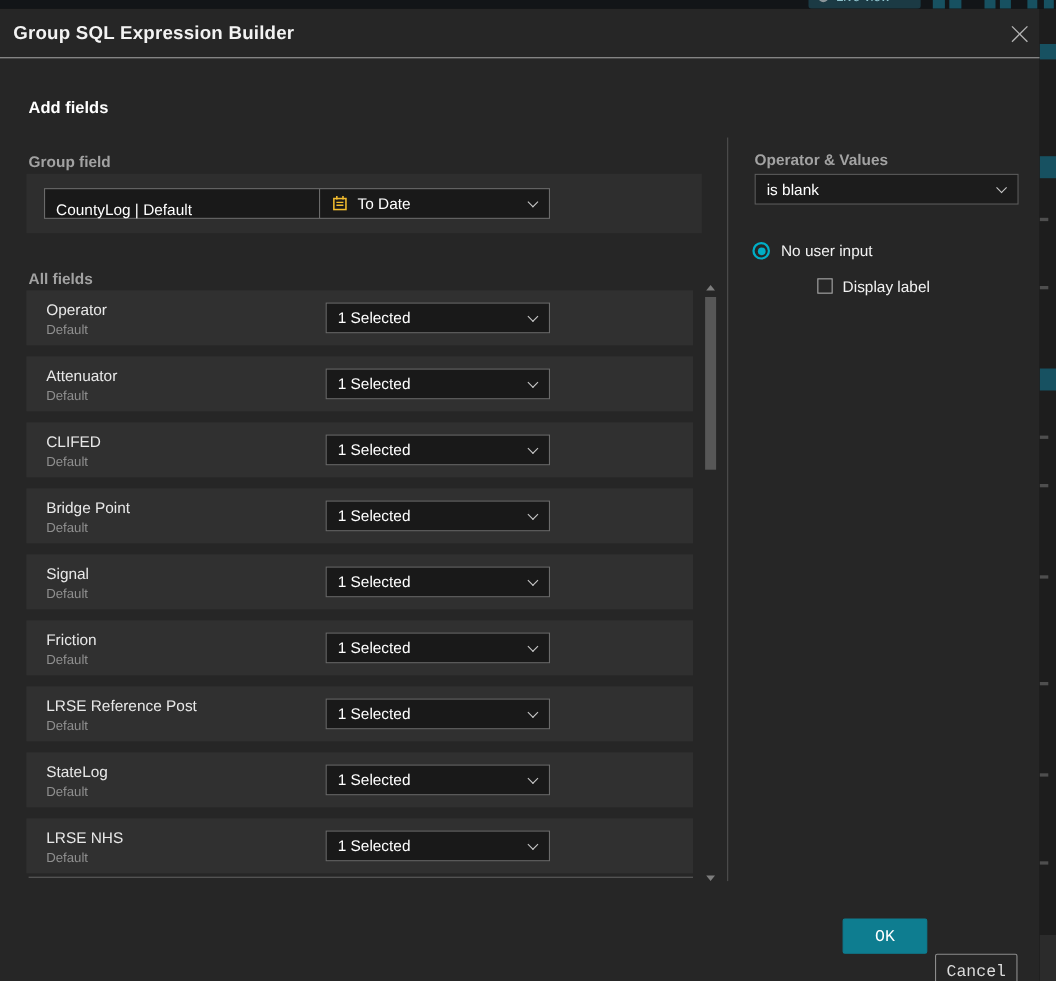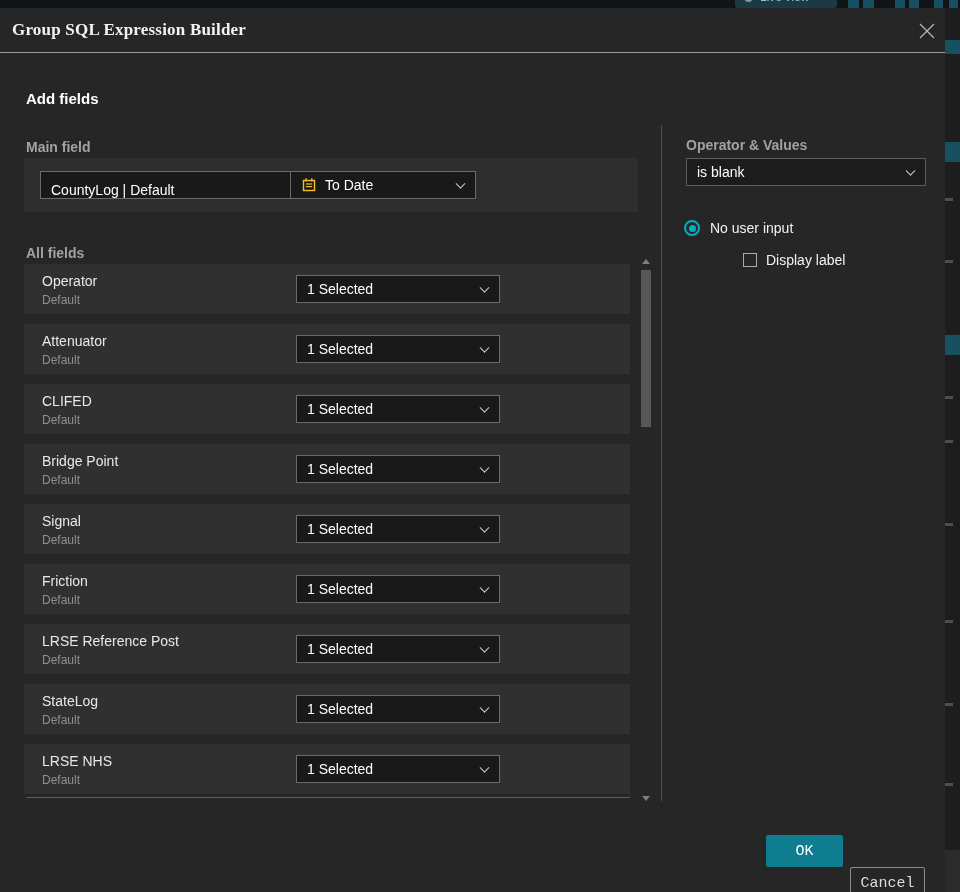--- a/index.html
+++ b/index.html
@@ -17,21 +17,21 @@
   .rt-strip { position:absolute; left:945px; top:8px; width:15px; height:884px;
     background:#1d1d1d; overflow:hidden; }
   .rt-frag { position:absolute; left:0; width:15px; }
 
   
   .dialog { position:absolute; left:0; top:8px; width:945px; height:884px;
     background:#262626; color:#fff; }
   .titlebar { position:absolute; left:0; top:0; width:945px; height:45px;
     border-bottom:1px solid #9c9c9c; }
   .title { position:absolute; left:12px; top:12px; font-size:17px; font-weight:700;
-    color:#f3f3f3; letter-spacing:.2px;font-family:Liberation Serif, serif; }
+    color:#f3f3f3; letter-spacing:.2px; }
   .close-btn { position:absolute; right:8px; top:13px; width:20px; height:20px;
     background:none; border:none; cursor:pointer; padding:0; }
   .close-btn svg { display:block; }
 
   .h-add { position:absolute; left:26px; top:82px; font-size:15px; font-weight:700; color:#fff; }
   .sec-label { position:absolute; font-size:14px; font-weight:700; color:#a2a2a2; }
 
   .main-box { position:absolute; left:24px; top:150px; width:614px; height:54px; background:#2e2e2e; }
 
   .select { position:absolute; height:28px; background:#191919; border:1px solid #6a6a6a;
@@ -114,28 +114,28 @@
     <button class="close-btn" aria-label="Close">
       <svg width="20" height="20" viewBox="0 0 20 20">
         <line x1="3" y1="3" x2="17" y2="17" stroke="#b5b5b5" stroke-width="1.2"></line>
         <line x1="17" y1="3" x2="3" y2="17" stroke="#b5b5b5" stroke-width="1.2"></line>
       </svg>
     </button>
   </div>
 
   <div class="h-add">Add fields</div>
 
-  <div class="sec-label" style="left:26px; top:131px;">Main field</div>
+  <div class="sec-label" style="left:26px; top:131px;">Group field</div>
 
   <div class="main-box">
     <div class="select" style="left:16px; top:13px; width:274px;align-items:flex-end;">
       <span>CountyLog | Default</span>
       <span class="chev"></span>
     </div>
-    <div class="select" style="left:266px; top:13px; width:186px;">
+    <div class="select" style="left:266px; top:13px; width:210px;">
       <svg class="cal-ico" width="16" height="16" viewBox="0 0 16 16">
         <rect x="2.5" y="3.5" width="11" height="10" fill="none" stroke="#f3bd2e" stroke-width="1.4"></rect>
         <line x1="5.2" y1="1.2" x2="5.2" y2="4.4" stroke="#f3bd2e" stroke-width="1.4"></line>
         <line x1="10.8" y1="1.2" x2="10.8" y2="4.4" stroke="#f3bd2e" stroke-width="1.4"></line>
         <line x1="4.8" y1="7" x2="11.2" y2="7" stroke="#f3bd2e" stroke-width="1.2"></line>
         <line x1="4.8" y1="9.6" x2="11.2" y2="9.6" stroke="#f3bd2e" stroke-width="1.2"></line>
       </svg>
       <span>To Date</span>
       <span class="chev"></span>
     </div>

